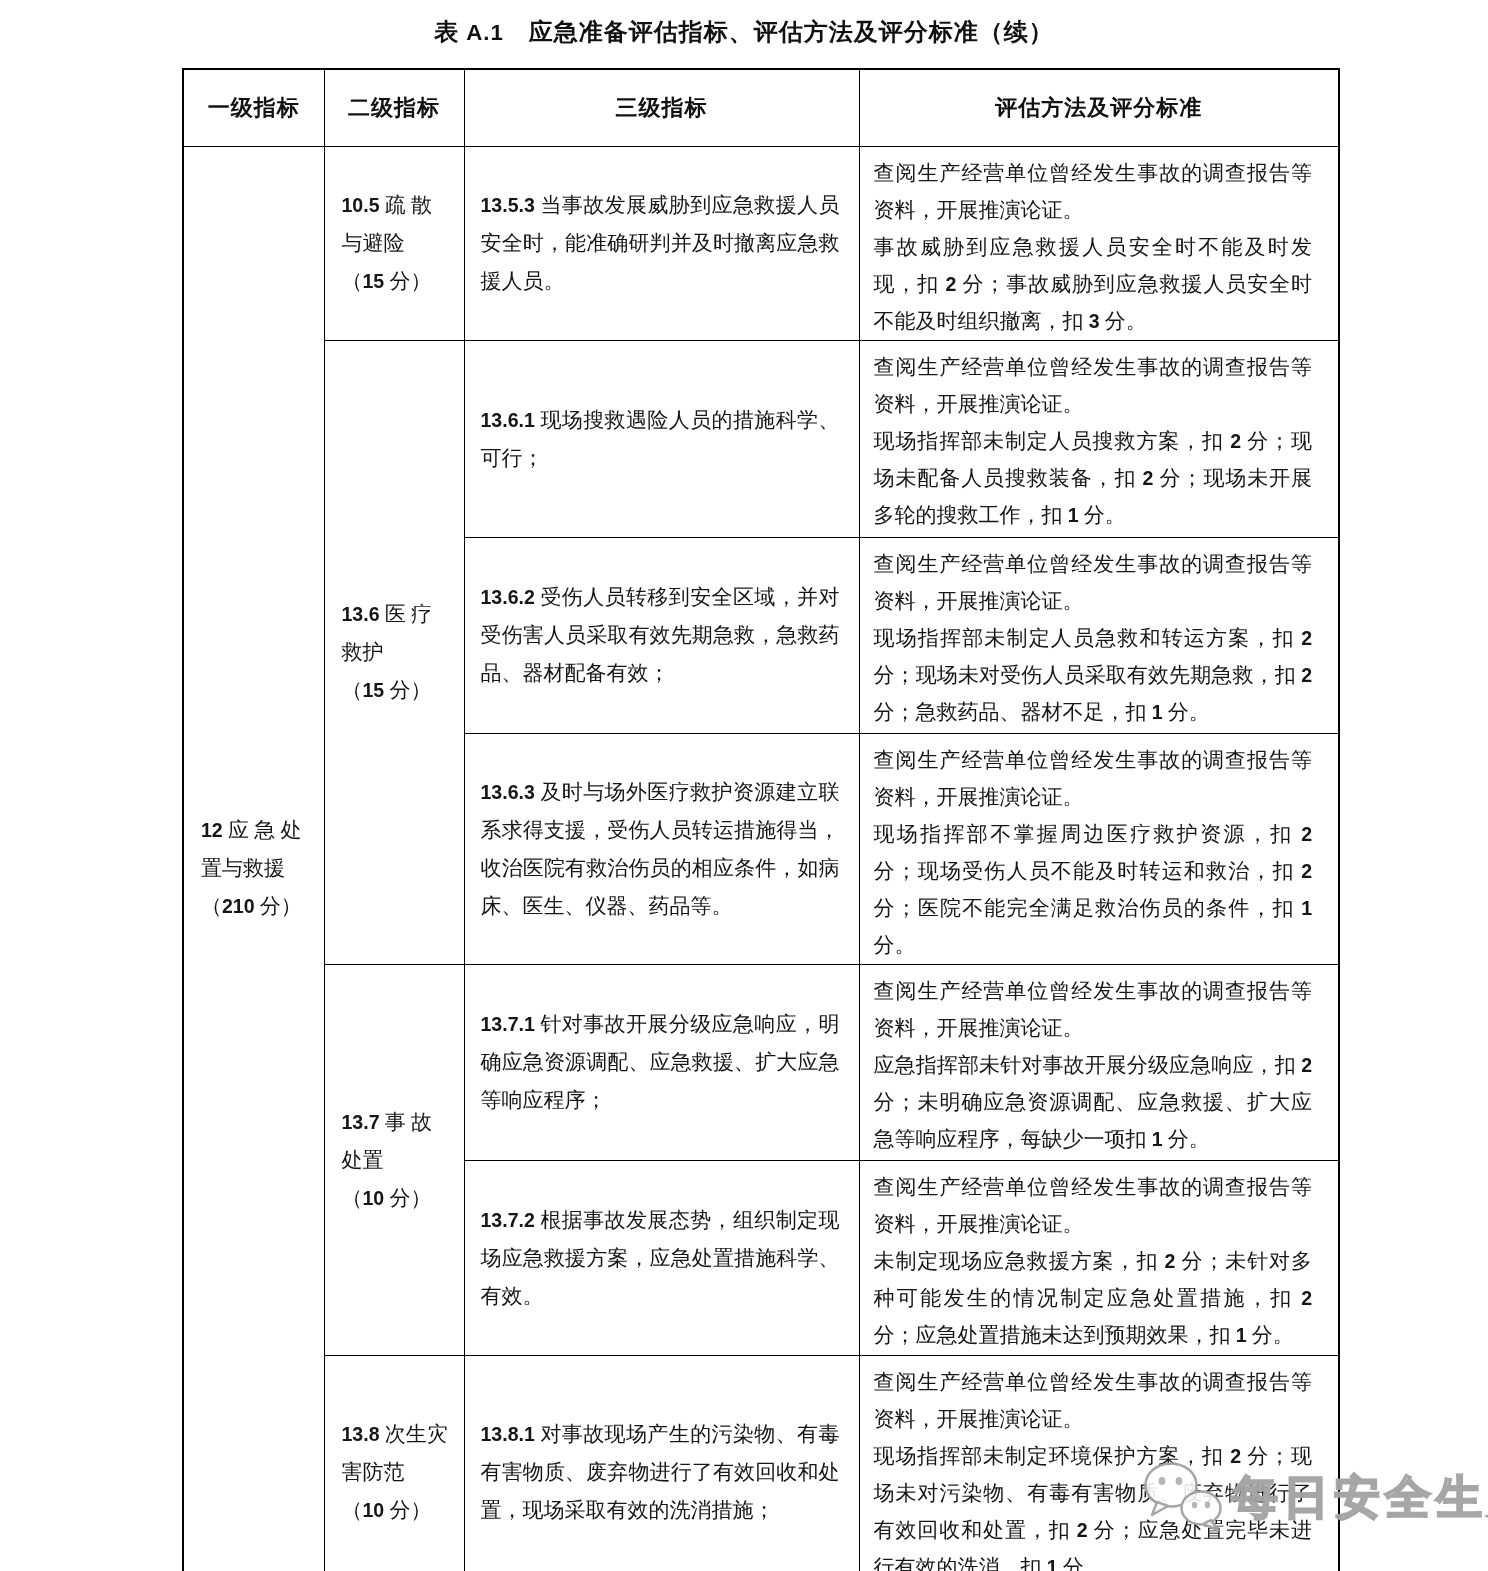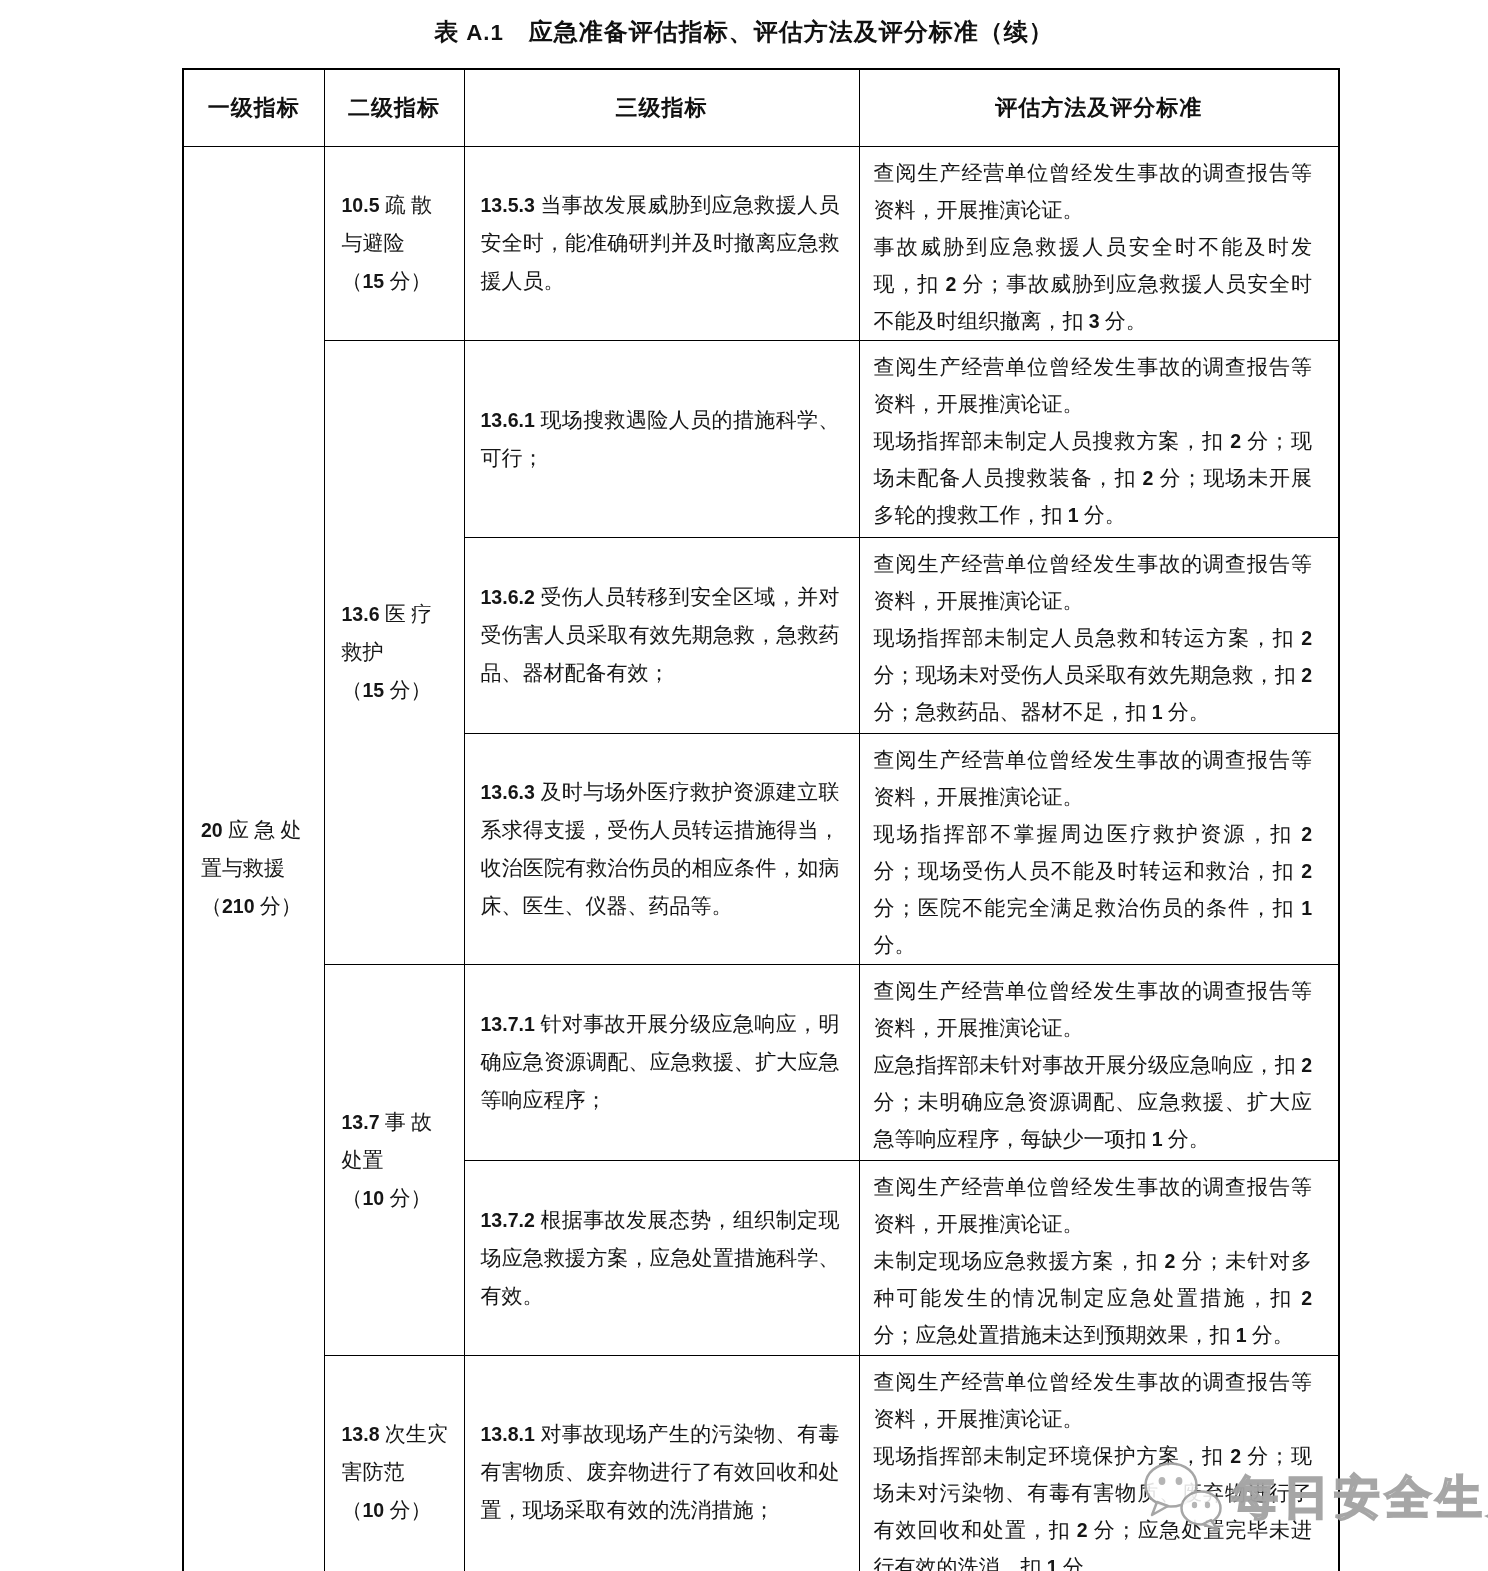--- a/index.html
+++ b/index.html
@@ -61,21 +61,21 @@
   <tbody>
       <tr style="height:77px">
     <th class="hd">一级指标</th>
     <th class="hd">二级指标</th>
     <th class="hd">三级指标</th>
     <th class="hd">评估方法及评分标准</th>
   </tr>
 
   <tr style="height:193px">
     <td class="c1" rowspan="7">
-      <div class="cellwrap autonum"><span class="num">20</span> 应 急 处
+      <div class="cellwrap autonum"><span class="num">12</span> 应 急 处
 置与救援
 （<span class="num">210</span> 分）</div>
     </td>
     <td class="c2">
       <div class="cellwrap autonum"><span class="num">10.5</span> 疏 散
 与避险
 （<span class="num">15</span> 分）</div>
     </td>
     <td class="c3">
       <div class="cellwrap autonum"><span class="num">13.5.3</span> 当事故发展威胁到应急救援人员安全时，能准确研判并及时撤离应急救援人员。</div>

